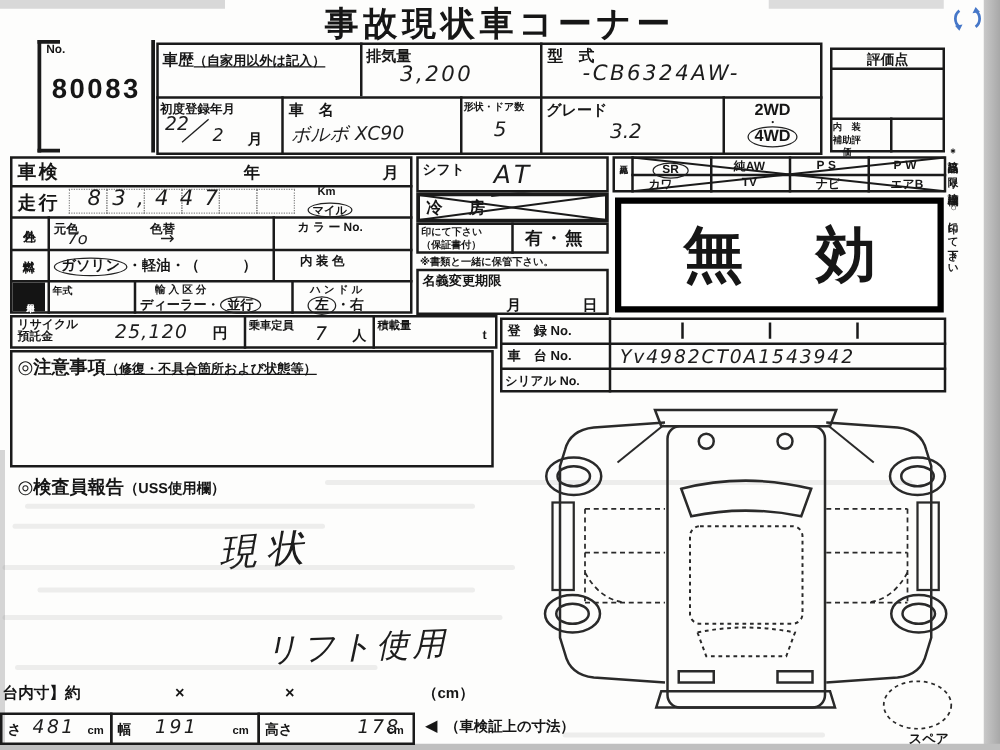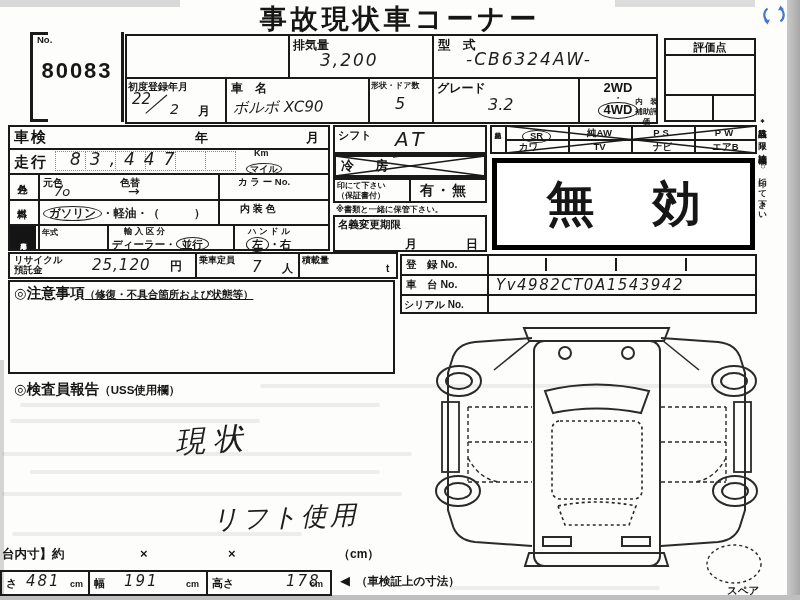--- a/index.html
+++ b/index.html
@@ -49,20 +49,23 @@
   <div class="abs" style="left:34px;top:58px;width:86px;text-align:center;font-size:22px;font-weight:600;letter-spacing:2px;">80083</div>
 
   <div class="box" style="left:125px;top:34px;width:533px;height:90px;border-width:2.5px;"></div>
   <div class="hline" style="left:125px;top:77px;width:533px;"></div>
   <div class="vline" style="left:432px;top:34px;height:90px;"></div>
   <div class="vline" style="left:288px;top:34px;height:43px;"></div>
   <div class="vline" style="left:225px;top:77px;height:47px;"></div>
   <div class="vline" style="left:368px;top:77px;height:47px;"></div>
   <div class="vline" style="left:578px;top:77px;height:47px;"></div>
 
+  <div class="abs" style="left:130px;top:39px;">
+    <span class="b" style="font-size:12.5px;">車歴</span><span class="b und" style="font-size:10.5px;">（自家用以外は記入）</span>
+  </div>
   <div class="abs b" style="left:293px;top:37px;font-size:12px;">排気量</div>
   <div class="abs hw" style="left:320px;top:50px;font-size:17px;letter-spacing:2px;">3,200</div>
   <div class="abs b" style="left:438px;top:37px;font-size:12.5px;">型　式</div>
   <div class="abs hw" style="left:466px;top:49px;font-size:17px;letter-spacing:2px;">-CB6324AW-</div>
 
   <div class="abs b" style="left:128px;top:80px;font-size:10px;">初度登録年月</div>
   <div class="abs hw" style="left:132px;top:90px;font-size:15px;">22</div>
   <div class="abs hw" style="left:145px;top:88px;font-size:22px;">／</div>
   <div class="abs hw" style="left:170px;top:101px;font-size:14px;">2</div>
   <div class="abs b" style="left:198px;top:103px;font-size:12px;">月</div>
@@ -77,21 +80,21 @@
   <div class="abs b" style="left:578px;top:92px;width:80px;text-align:center;font-size:9px;">・</div>
   <div class="abs" style="left:578px;top:100px;width:80px;text-align:center;">
     <span class="circ b" style="font-size:13px;">4WD</span>
   </div>
 
   <div class="box" style="left:664px;top:38px;width:92px;height:84px;border-width:2.5px;"></div>
   <div class="hline" style="left:664px;top:54px;width:92px;"></div>
   <div class="hline" style="left:664px;top:94px;width:92px;"></div>
   <div class="vline" style="left:712px;top:94px;height:28px;"></div>
   <div class="abs b" style="left:664px;top:40px;width:92px;text-align:center;font-size:11px;">評価点</div>
-  <div class="abs b" style="left:634px;top:97px;width:25px;text-align:center;font-size:7.5px;line-height:1.35;">
+  <div class="abs b" style="left:665px;top:97px;width:25px;text-align:center;font-size:7.5px;line-height:1.35;">
     <div>内　装</div>
       <div>補助評価</div>
   </div>
 
   <div class="box" style="left:8px;top:125px;width:322px;height:126px;border-width:2.5px;"></div>
   <div class="hline" style="left:8px;top:148px;width:322px;"></div>
   <div class="hline" style="left:8px;top:173px;width:322px;"></div>
   <div class="hline" style="left:8px;top:199px;width:322px;"></div>
   <div class="hline" style="left:8px;top:224px;width:322px;"></div>
   <div class="vline" style="left:38px;top:173px;height:78px;"></div>

